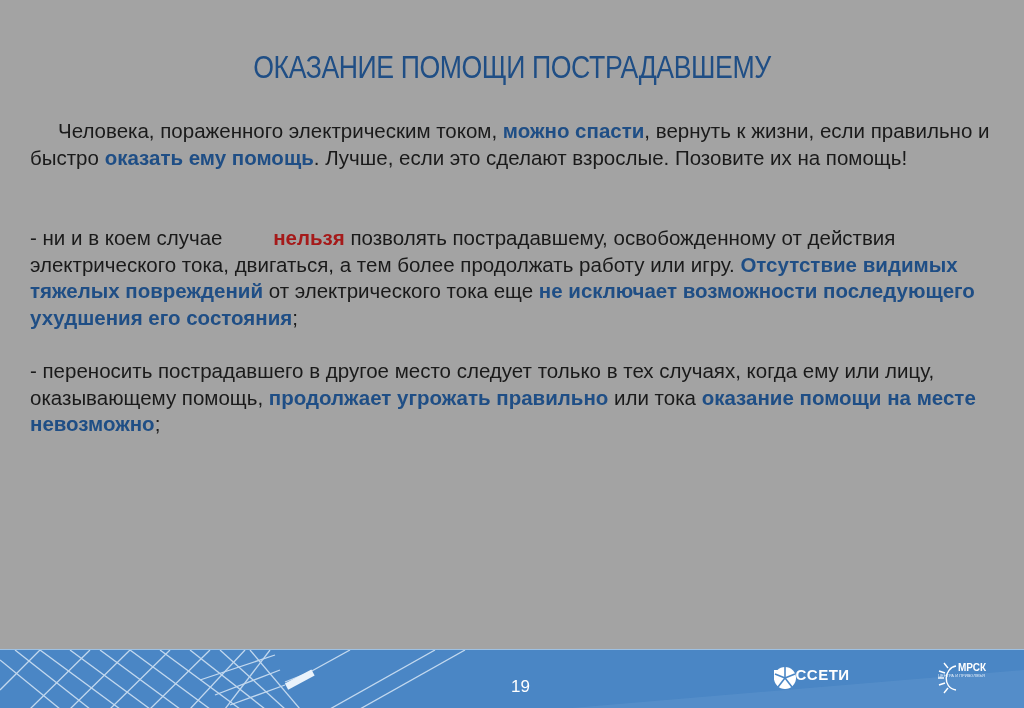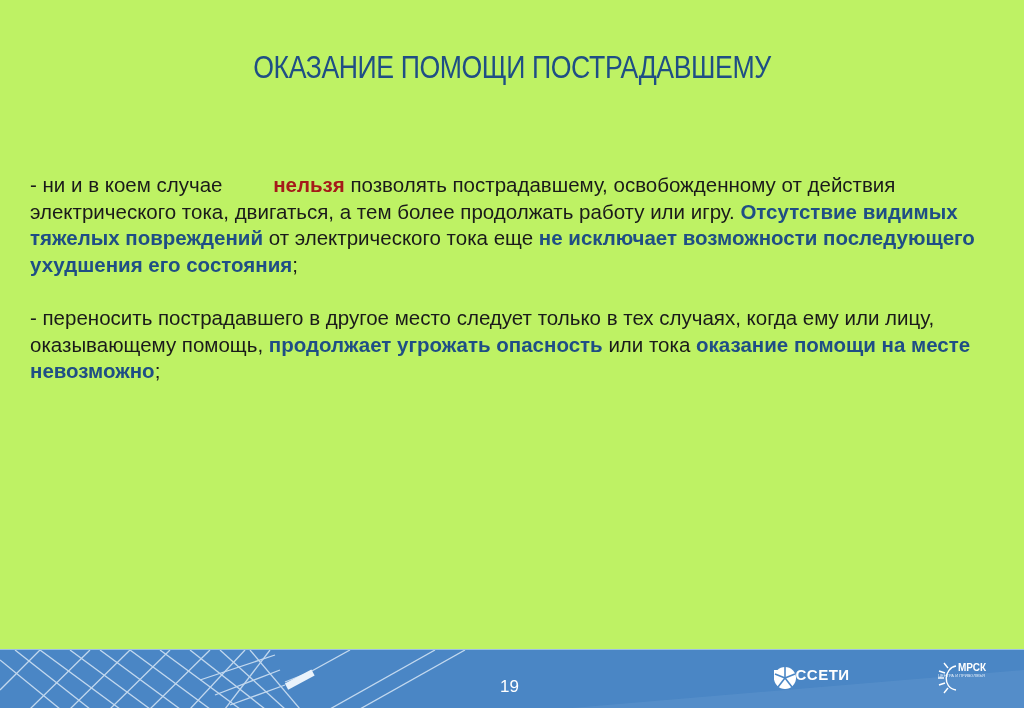--- a/index.html
+++ b/index.html
@@ -11,21 +11,21 @@
       width: 1024px;
       height: 708px;
       position: relative;
       overflow: hidden;
       font-family: "Liberation Sans", sans-serif;
     }
     .slide {
       position: absolute;
       left: 0; top: 0;
       width: 1024px; height: 708px;
-      background: #bef264;
+      background: #a3a3a3;
     }
     .title {
       position: absolute;
       left: 0; width: 1024px;
       top: 50px;
       text-align: center;
       font-family: "Liberation Sans", sans-serif;
       font-size: 31px;
       color: #1f4e85;
       letter-spacing: -0.5px;
@@ -61,21 +61,21 @@
       width: 1024px; height: 59px;
       background: #4a86c5;
       overflow: hidden;
       border-top: 1px solid #9dc1e4;
     }
     .footer svg { position: absolute; left: 0; top: 0; }
     .page-number {
       position: absolute;
       left: 500px; top: 27px;
       width: 30px;
-      text-align: left;
+      text-align: right;
       font-size: 17px;
       color: #ffffff;
     }
     .rosseti-logo {
       position: absolute;
       left: 773px; top: 16px;
       display: flex;
       align-items: center;
       gap: 6px;
     }
@@ -105,31 +105,32 @@
     }
   </style>
 </head>
 <body>
 
 <div class="slide">
 
   <div class="title">ОКАЗАНИЕ ПОМОЩИ ПОСТРАДАВШЕМУ</div>
 
   <div class="body-text">
+    <p class="para indent"><span>Человека, пораженного электрическим током, </span><span class="hl">можно спасти</span><span>, вернуть к жизни, если правильно и быстро </span><span class="hl">оказать ему помощь</span><span>. Лучше,  если это сделают взрослые. Позовите их на помощь!</span></p>
 
     <div class="gap"></div>
 
 
     <div class="gap"></div>
 
     <p class="para"><span>- ни и в коем случае </span><span class="warn">нельзя</span><span> позволять пострадавшему, освобожденному от действия электрического тока, двигаться, а тем более продолжать работу или игру. </span><span class="hl">Отсутствие видимых тяжелых повреждений</span><span> от электрического тока еще </span><span class="hl">не исключает возможности последующего ухудшения его состояния</span><span>;</span></p>
 
     <div class="gap"></div>
 
-    <p class="para"><span>- переносить пострадавшего в другое место следует только в тех случаях,  когда ему или лицу, оказывающему помощь, </span><span class="hl">продолжает угрожать опасность</span><span> или тока </span><span class="hl">оказание помощи на месте невозможно</span><span>;</span></p>
+    <p class="para"><span>- переносить пострадавшего в другое место следует только в тех случаях,  когда ему или лицу, оказывающему помощь, </span><span class="hl">продолжает угрожать правильно</span><span> или тока </span><span class="hl">оказание помощи на месте невозможно</span><span>;</span></p>
 
     <div class="gap"></div>
 
   </div>
 
   <div class="footer">
     <svg width="1024" height="59" viewBox="0 0 1024 59">
       <polygon points="560,59 1024,20 1024,59" fill="#5c93cc" opacity="0.6"></polygon>
       <g stroke="#d8e7f6" stroke-width="1.3" fill="none" opacity="0.85">
         <line x1="0" y1="10" x2="60" y2="59"></line>

